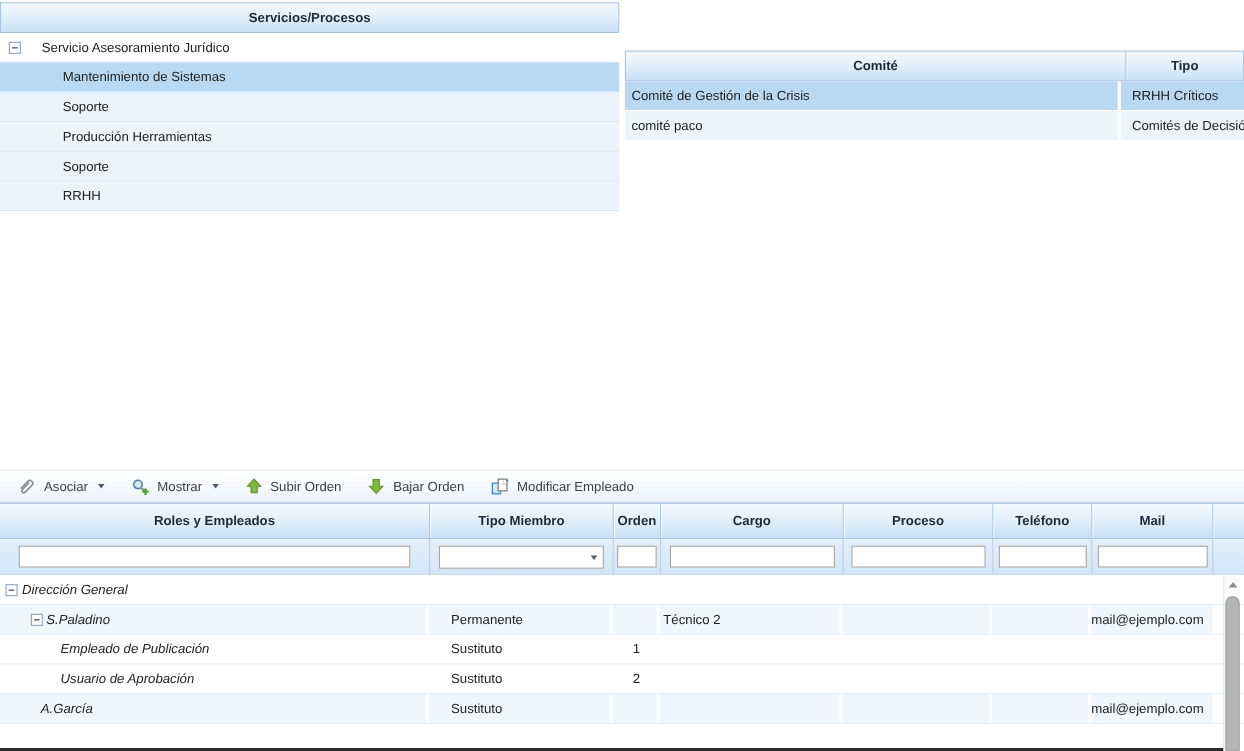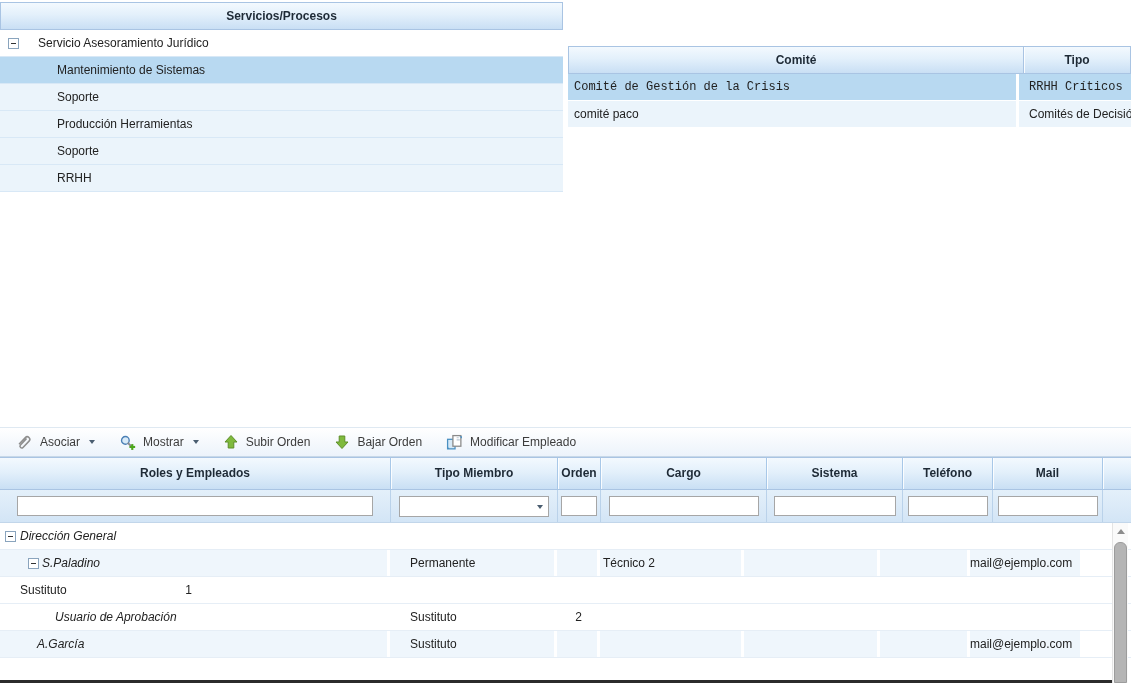--- a/index.html
+++ b/index.html
@@ -24,21 +24,21 @@
 
   
   .committee-panel{position:absolute;left:568px;top:2px;width:563px;height:423px;margin-top:44px;}
   .committee-panel .hdr{height:28px;display:flex;}
   .ch-cell{line-height:26px;text-align:center;box-sizing:border-box;}
   .ch-comite{width:454px;}
   .ch-tipo{flex:1;border-left:1px solid #A9C4E3;box-shadow:inset 1px 0 0 rgba(255,255,255,.85);}
   .c-row{display:flex;height:27px;line-height:27px;border-bottom:1px solid #fff;box-sizing:border-box;}
   .c-cell1{width:451px;padding-left:6px;box-sizing:border-box;border-right:3px solid #fff;white-space:nowrap;overflow:hidden;}
   .c-cell2{flex:1;padding-left:10px;box-sizing:border-box;white-space:nowrap;overflow:hidden;}
-  .c-row.sel .c-cell1,.c-row.sel .c-cell2{background:#B8D9F1;font-family:Liberation Mono, monospace;}
+  .c-row.sel .c-cell1,.c-row.sel .c-cell2{background:#B8D9F1;}
   .c-row.alt .c-cell1,.c-row.alt .c-cell2{background:#EBF4FB;}
 
   
   .bottom{position:absolute;left:0;top:427px;width:1131px;height:256px;}
   .toolbar{height:30px;display:flex;align-items:center;padding-left:8px;box-sizing:border-box;
     background:linear-gradient(#FFFFFF,#ECF3FB);border-top:1px solid #DFE9F2;border-bottom:1px solid #C7D8E8;}
   .tb-btn{display:flex;align-items:center;gap:7px;padding:3px 8px;margin-right:8px;color:#3C3C3C;cursor:default;}
   .tb-btn svg{display:block;}
   .caret{width:0;height:0;border-left:3px solid transparent;border-right:3px solid transparent;border-top:4px solid #4A5D70;margin-left:2px;}
 
@@ -60,21 +60,21 @@
   .f-select{width:150px;height:21px;border:1px solid #A6A6A6;background:#fff;box-sizing:border-box;position:relative;}
   .f-select .caret{position:absolute;right:5px;top:8px;}
 
   
   .grid-body{position:relative;background:#fff;height:160px;overflow:hidden;}
   .g-row{display:flex;height:27px;line-height:27px;border-bottom:1px solid #E6EEF6;box-sizing:border-box;}
   .g-cell{box-sizing:border-box;white-space:nowrap;overflow:hidden;}
   .g-roles{width:390px;position:relative;font-style:italic;}
   .g-tipo{width:167px;padding-left:20px;}
   .g-orden{width:43px;text-align:center;}
-  .g-cargo{width:144px;padding-left:3px;}
+  .g-cargo{width:166px;padding-left:3px;}
   .g-proceso{width:136px;}
   .g-telefono{width:90px;}
   .g-mail{width:110px;text-align:right;padding-right:14px;}
   .g-row.hl .g-cell{background:#EFF6FC;border-right:3px solid #fff;}
   .g-row.hl .g-cell:last-child{border-right:none;}
   .mb-group{left:5px;}  .lbl-group{position:absolute;left:20px;}
   .mb-member{left:28px;} .lbl-member{position:absolute;left:42px;}
   .lbl-grandchild{position:absolute;left:55px;}
   .lbl-member2{position:absolute;left:37px;}
 
@@ -176,21 +176,21 @@
         </svg>
         <span>Modificar Empleado</span>
       </div>
     </div>
 
     <div class="grid-header">
       <div class="gh-cell w-roles">Roles y Empleados</div>
       <div class="gh-cell w-tipo">Tipo Miembro</div>
       <div class="gh-cell w-orden">Orden</div>
       <div class="gh-cell w-cargo">Cargo</div>
-      <div class="gh-cell w-proceso">Sistema</div>
+      <div class="gh-cell w-proceso">Proceso</div>
       <div class="gh-cell w-telefono">Teléfono</div>
       <div class="gh-cell w-mail">Mail</div>
       <div class="gh-cell w-spacer"></div>
     </div>
 
     <div class="filter-row">
       <div class="f-cell w-roles">
         <input class="f-input i-roles" type="text" value="" style="">
       </div>
       <div class="f-cell w-tipo">
@@ -239,20 +239,23 @@
         </div>
         <div class="g-cell g-tipo">Permanente</div>
         <div class="g-cell g-orden"></div>
         <div class="g-cell g-cargo">Técnico 2</div>
         <div class="g-cell g-proceso"></div>
         <div class="g-cell g-telefono"></div>
         <div class="g-cell g-mail">mail@ejemplo.com</div>
       </div>
 
       <div class="g-row">
+        <div class="g-cell g-roles">
+          <span class="lbl-grandchild">Empleado de Publicación</span>
+        </div>
         <div class="g-cell g-tipo">Sustituto</div>
         <div class="g-cell g-orden">1</div>
         <div class="g-cell g-cargo"></div>
         <div class="g-cell g-proceso"></div>
         <div class="g-cell g-telefono"></div>
         <div class="g-cell g-mail"></div>
       </div>
 
       <div class="g-row">
         <div class="g-cell g-roles">

